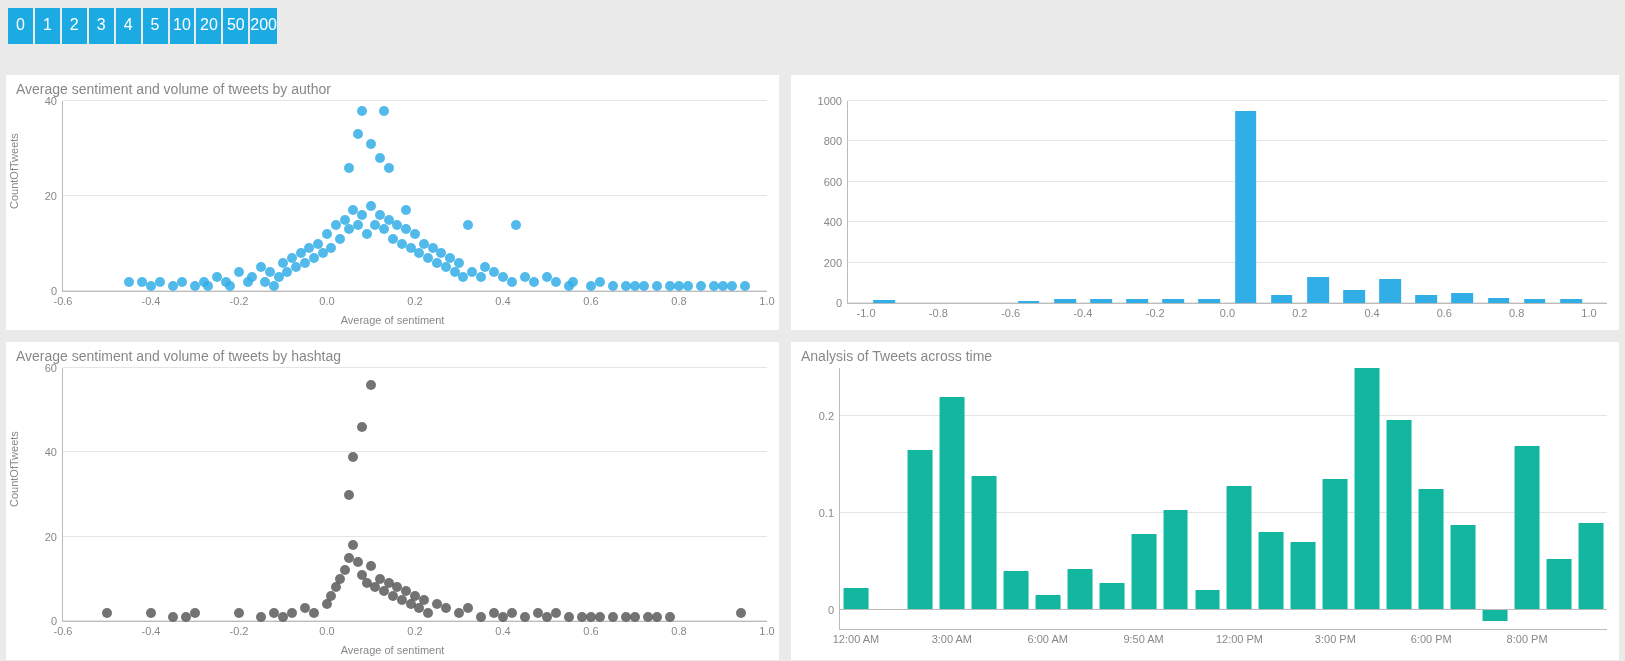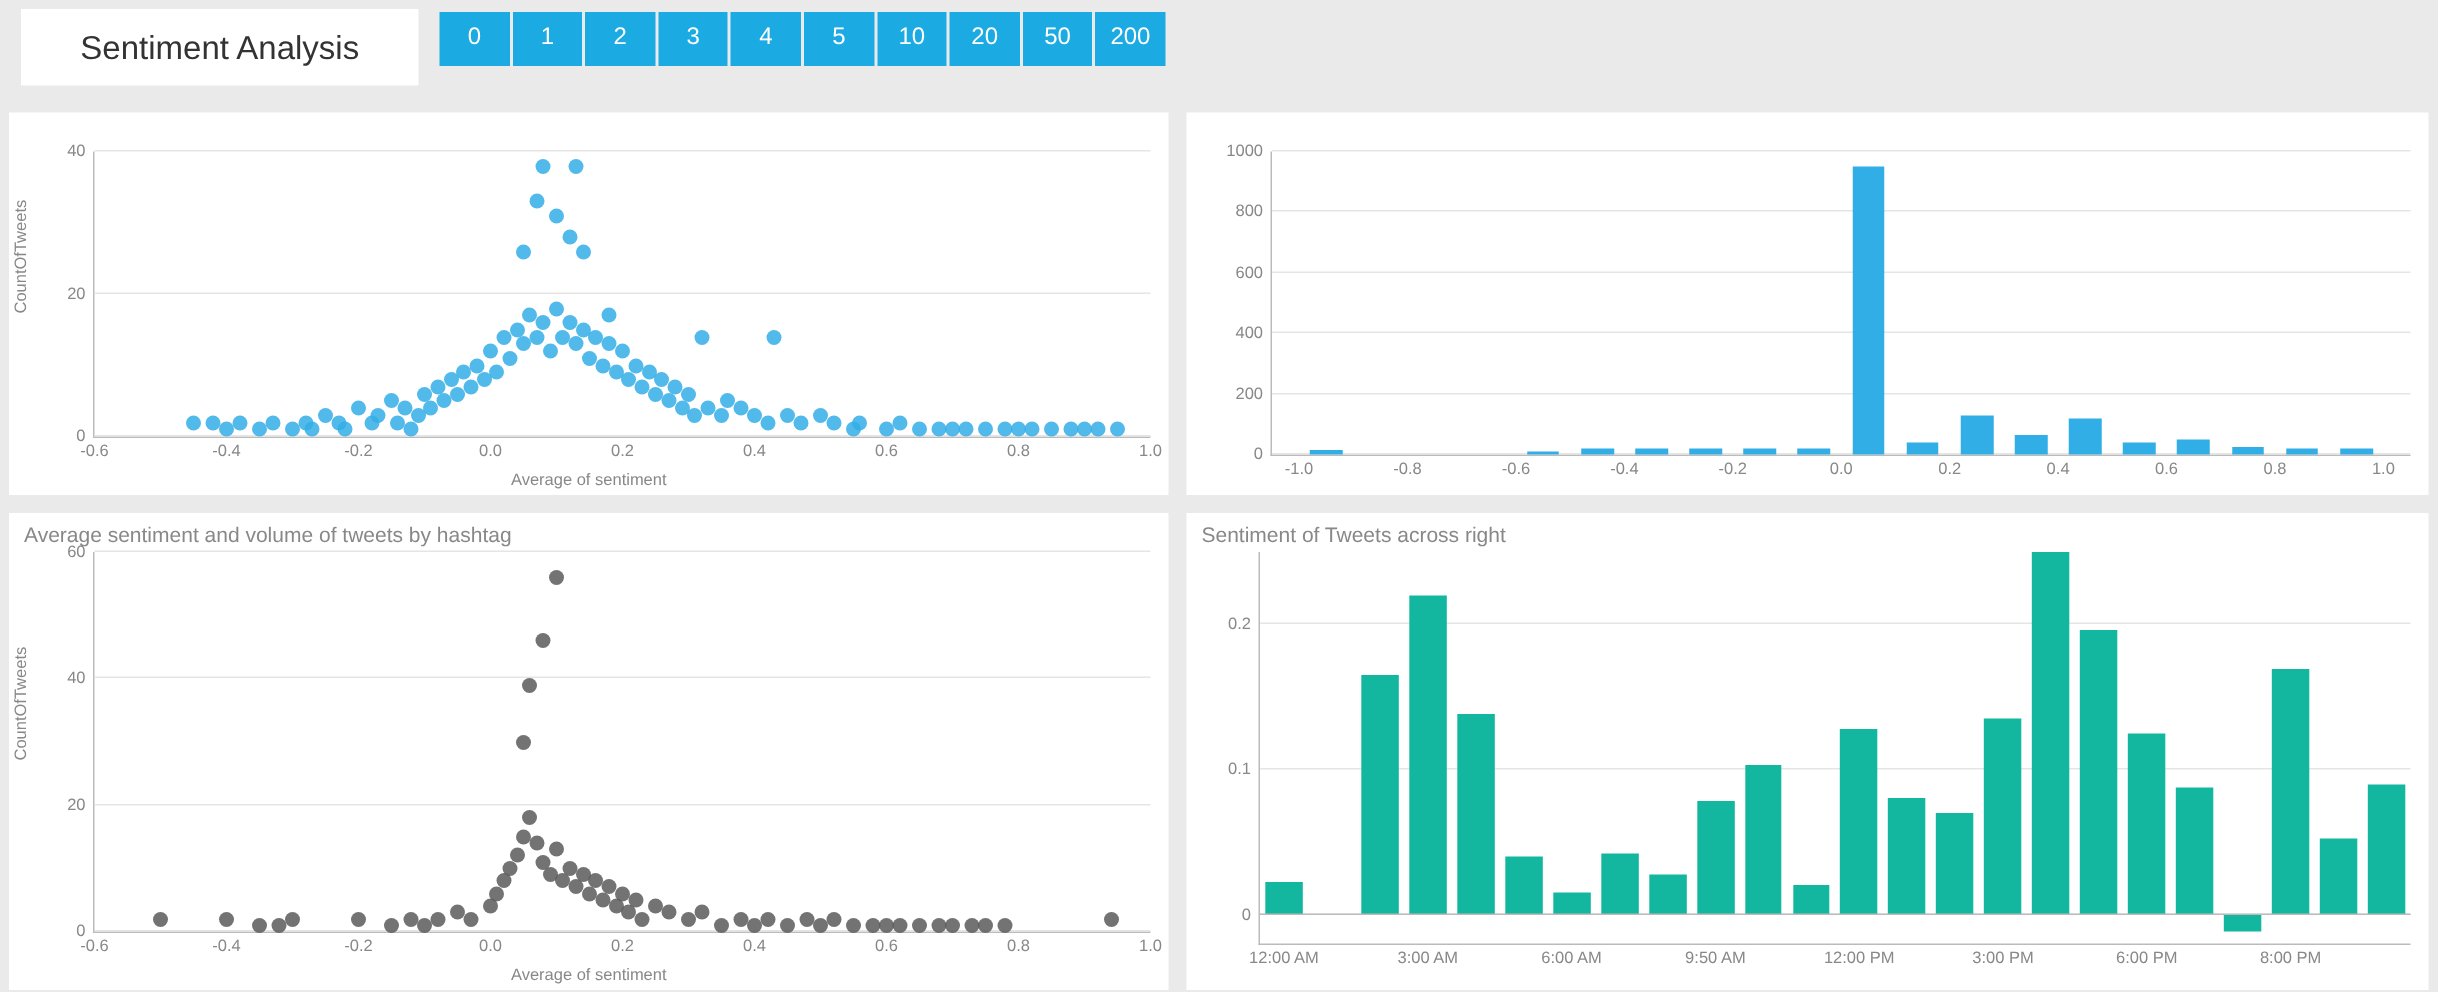--- a/index.html
+++ b/index.html
@@ -130,41 +130,39 @@
     bottom: 0;
     transform: translateX(-50%);
   }
   .bar.neg { bottom: auto; }
 </style>
 </head>
 <body>
 
 <div class="dashboard">
 
-  <div class="title-card">
-    <span>Sentiment Analysis</span>
-  </div>
 
 
   <div class="slicer" id="slicer">
       <div class="slicer-item">0</div>
       <div class="slicer-item">1</div>
       <div class="slicer-item">2</div>
       <div class="slicer-item">3</div>
       <div class="slicer-item">4</div>
       <div class="slicer-item">5</div>
       <div class="slicer-item">10</div>
       <div class="slicer-item">20</div>
       <div class="slicer-item">50</div>
       <div class="slicer-item">200</div>
     </div>
 
   <div class="charts-grid">
 
     <div class="chart-card">
+      <div class="chart-title">Average sentiment and volume of tweets by author</div>
       <div class="ylabel">CountOfTweets</div>
       <div class="plot-area" id="plot-0">
           <div class="gridline-h" style="bottom: 0%;"></div>
           <div class="ytick" style="bottom: 0%;">0</div>
           <div class="gridline-h" style="bottom: 50%;"></div>
           <div class="ytick" style="bottom: 50%;">20</div>
           <div class="gridline-h" style="bottom: 100%;"></div>
           <div class="ytick" style="bottom: 100%;">40</div>
           <div class="xtick" style="left: 0%;">-0.6</div>
           <div class="xtick" style="left: 12.5%;">-0.4</div>
@@ -405,21 +403,21 @@
           <div class="dot" style="background: rgb(90, 90, 90); left: 81.25%; bottom: 1.66667%;"></div>
           <div class="dot" style="background: rgb(90, 90, 90); left: 83.125%; bottom: 1.66667%;"></div>
           <div class="dot" style="background: rgb(90, 90, 90); left: 84.375%; bottom: 1.66667%;"></div>
           <div class="dot" style="background: rgb(90, 90, 90); left: 86.25%; bottom: 1.66667%;"></div>
           <div class="dot" style="background: rgb(90, 90, 90); left: 96.25%; bottom: 3.33333%;"></div>
         </div>
       <div class="xlabel">Average of sentiment</div>
     </div>
 
     <div class="chart-card">
-      <div class="chart-title">Sentiment of Tweets across right</div>
+      <div class="chart-title">Analysis of Tweets across time</div>
       <div class="plot-area nolabx" id="plot-3" style="bottom:30px; left:48px;">
           <div class="gridline-h" style="bottom: 7.40741%;"></div>
           <div class="ytick" style="bottom: 7.40741%;">0</div>
           <div class="gridline-h" style="bottom: 44.4444%;"></div>
           <div class="ytick" style="bottom: 44.4444%;">0.1</div>
           <div class="gridline-h" style="bottom: 81.4815%;"></div>
           <div class="ytick" style="bottom: 81.4815%;">0.2</div>
           <div class="xtick" style="left: 2.08333%;">12:00 AM</div>
           <div class="xtick" style="left: 14.5833%;">3:00 AM</div>
           <div class="xtick" style="left: 27.0833%;">6:00 AM</div>

